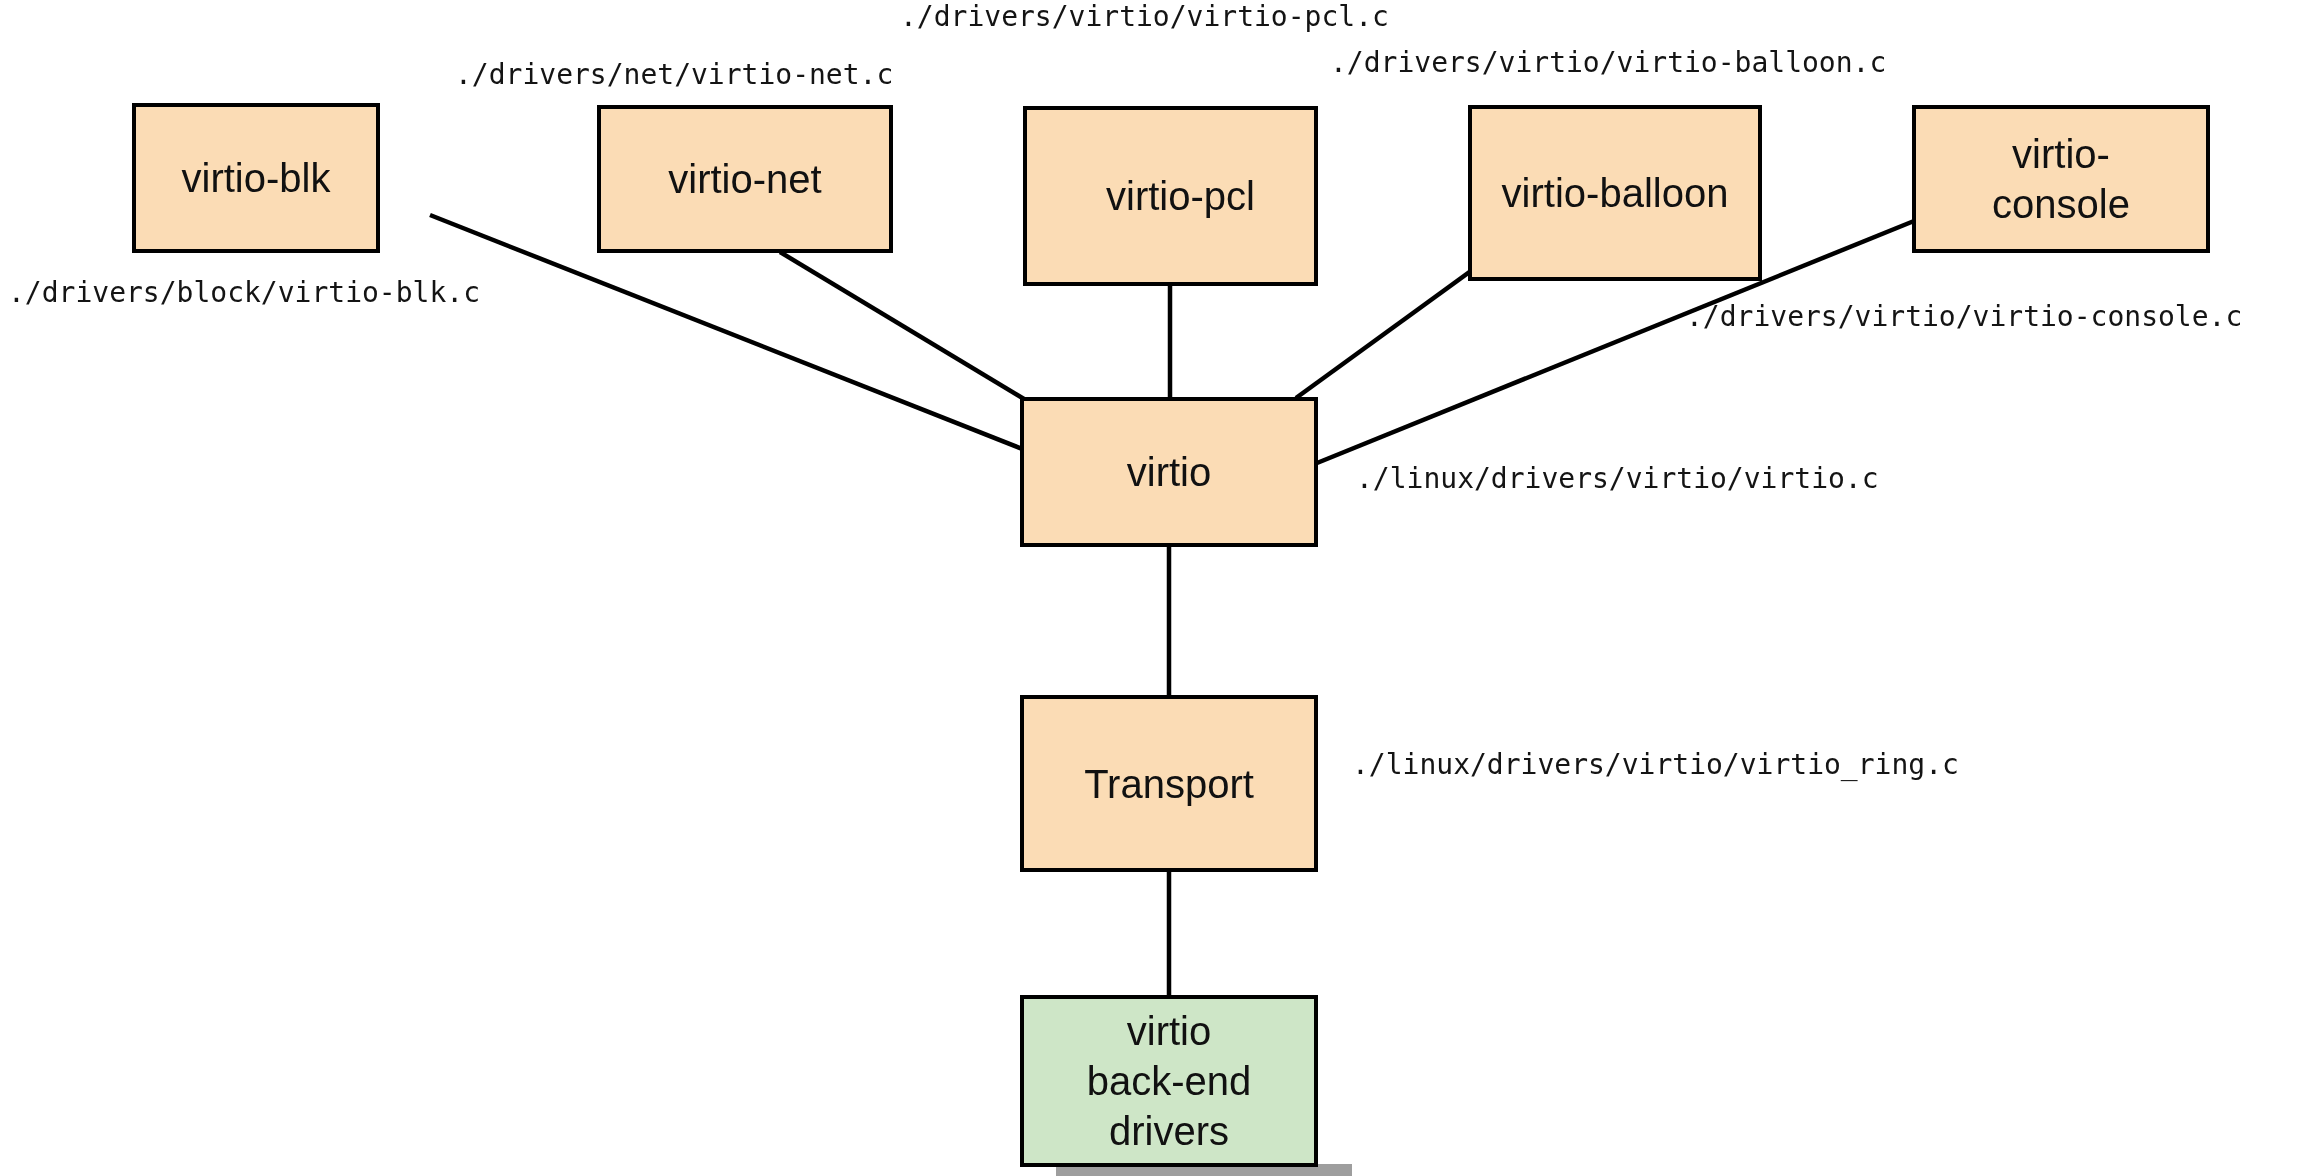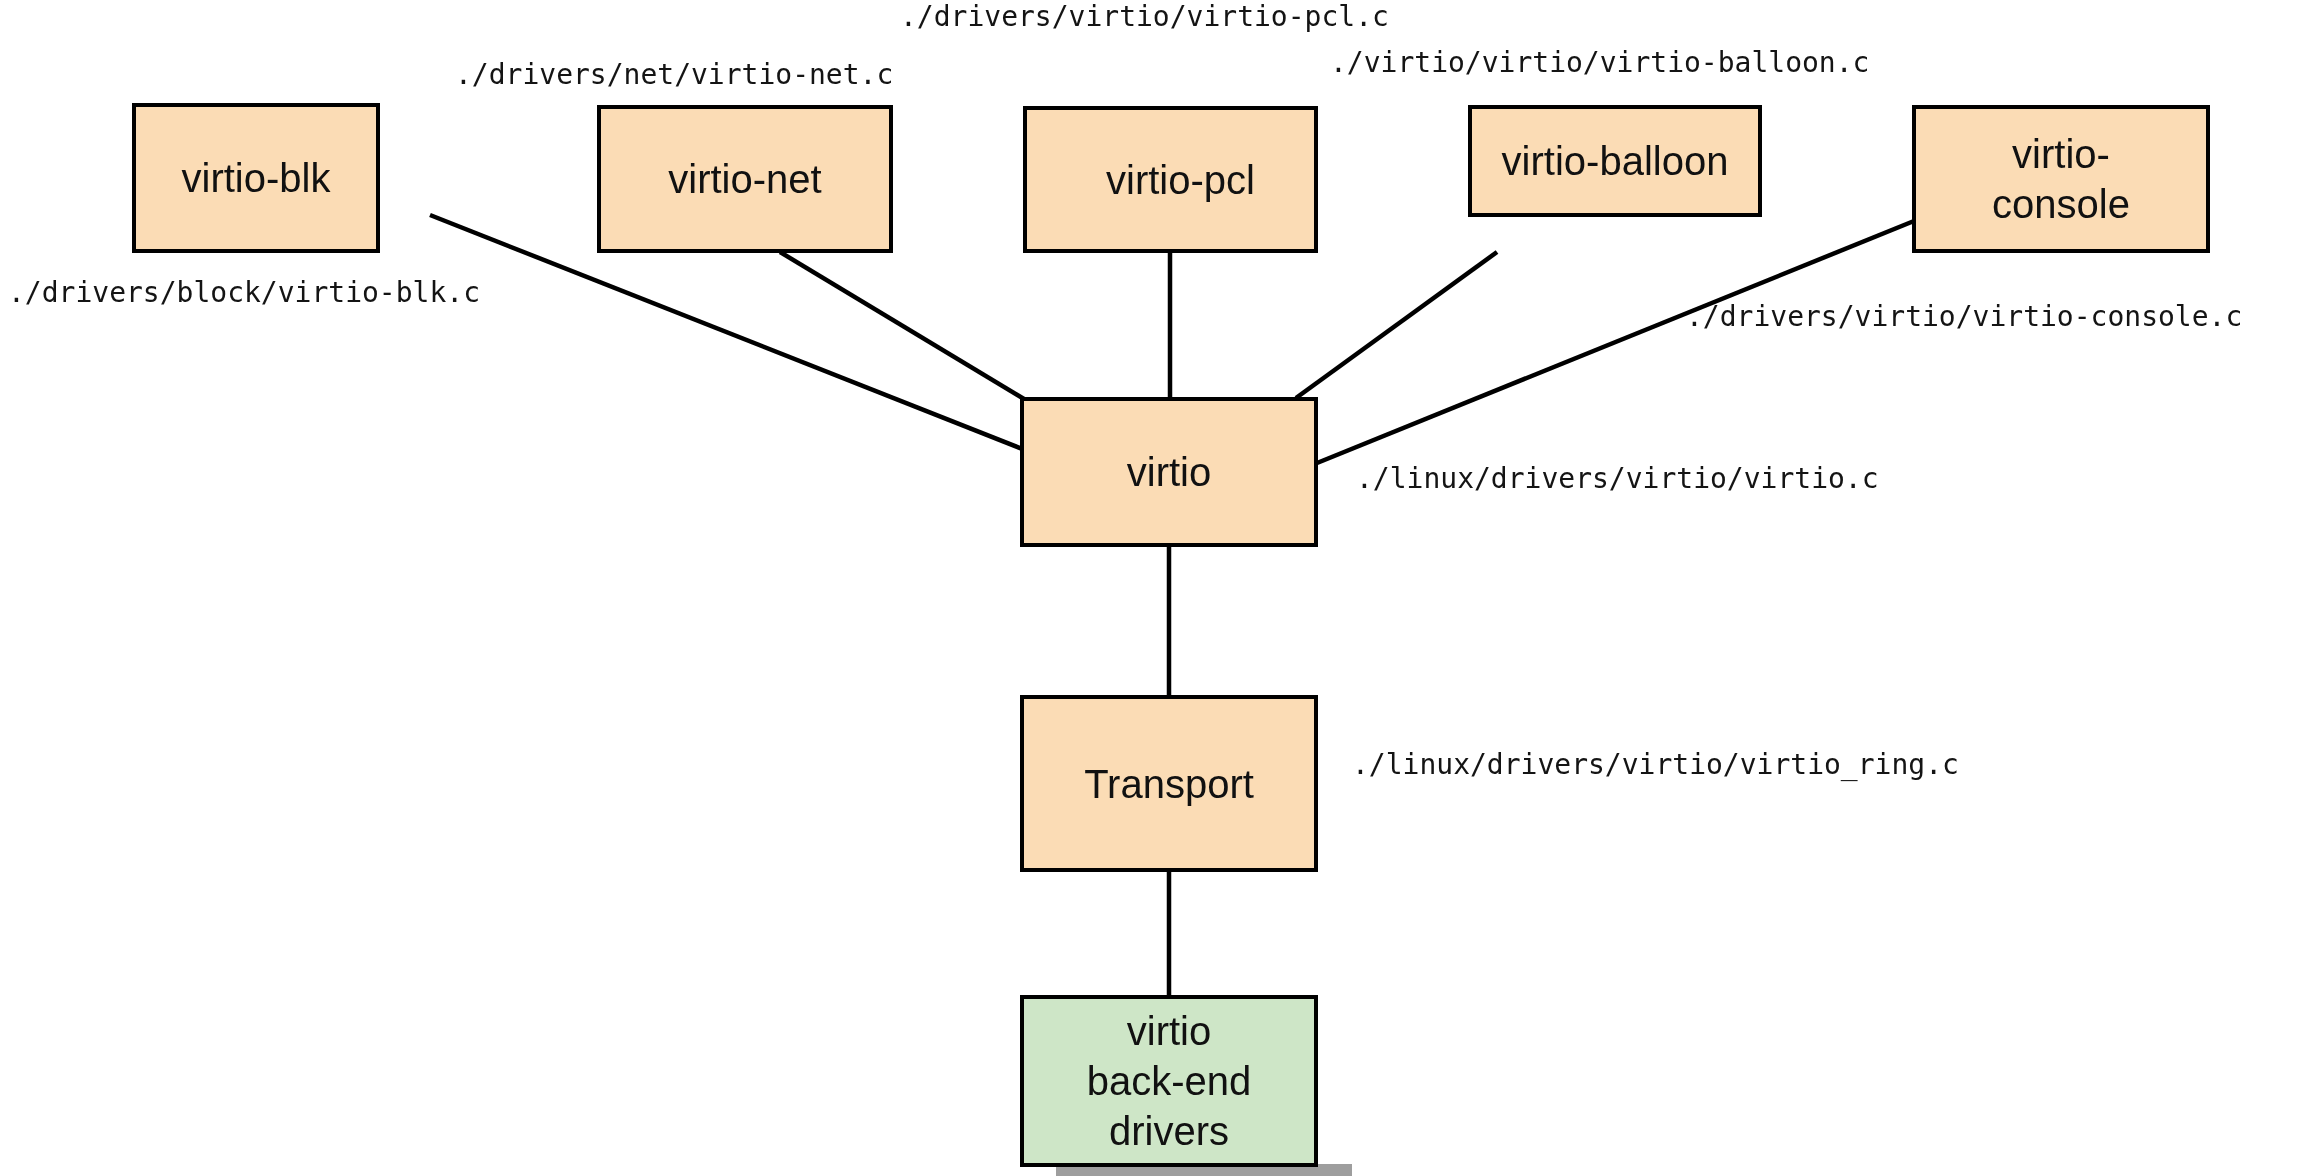--- a/index.html
+++ b/index.html
@@ -81,25 +81,25 @@
   <div class="shadow-strip" style="left:1056px; top:1164px; width:296px; height:12px;"></div>
 
   <div class="node" style="left:132px; top:103px; width:248px; height:150px;">
     <span>virtio-blk</span>
   </div>
 
   <div class="node" style="left:577px; top:105px; width:296px; height:148px;margin-left:20px;">
     <span>virtio-net</span>
   </div>
 
-  <div class="node" style="left:1023px; top:106px; width:295px; height:147px;padding-left:20px;">
+  <div class="node" style="left:1023px; top:106px; width:295px; height:180px;padding-left:20px;">
     <span>virtio-pcl</span>
   </div>
 
-  <div class="node" style="left:1468px; top:105px; width:294px; height:112px;">
+  <div class="node" style="left:1468px; top:105px; width:294px; height:176px;">
     <span>virtio-balloon</span>
   </div>
 
   <div class="node" style="left:1912px; top:105px; width:298px; height:148px;">
     <span>virtio-</span>
     <span>console</span>
   </div>
 
   <div class="node" style="left:1020px; top:397px; width:298px; height:150px;">
     <span>virtio</span>
@@ -112,21 +112,21 @@
   <div class="node backend" style="left:1020px; top:995px; width:298px; height:172px;">
     <span>virtio</span>
     <span>back-end</span>
     <span>drivers</span>
   </div>
 
   <div class="path-label" style="left:900px; top:0px;">./drivers/virtio/virtio-pcl.c</div>
 
   <div class="path-label" style="left:455px; top:58px;">./drivers/net/virtio-net.c</div>
 
-  <div class="path-label" style="left:1330px; top:46px;">./virtio/virtio/virtio-balloon.c</div>
+  <div class="path-label" style="left:1330px; top:46px;">./drivers/virtio/virtio-balloon.c</div>
 
   <div class="path-label" style="left:1686px; top:300px;">./drivers/virtio/virtio-console.c</div>
 
   <div class="path-label" style="left:8px; top:276px;">./drivers/block/virtio-blk.c</div>
 
   <div class="path-label" style="left:1356px; top:462px;">./linux/drivers/virtio/virtio.c</div>
 
   <div class="path-label" style="left:1352px; top:748px;">./linux/drivers/virtio/virtio_ring.c</div>
 
 </div>

